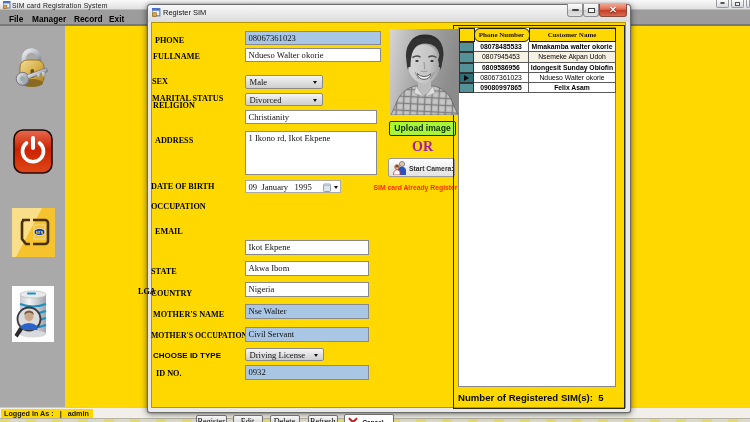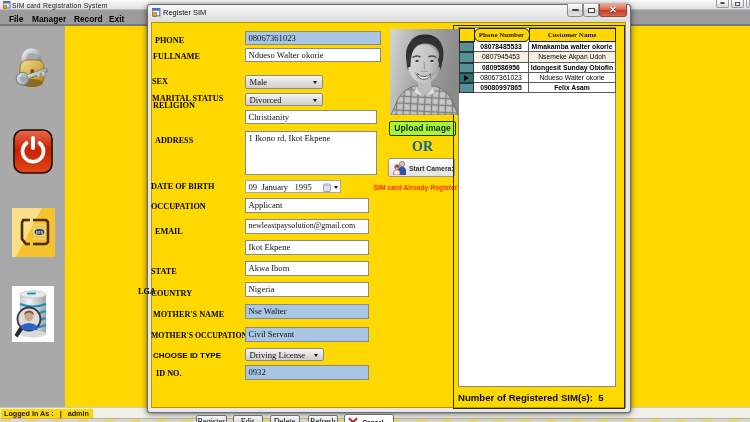--- a/index.html
+++ b/index.html
@@ -221,22 +221,20 @@
   <div class="combo" style="top:93px;width:78px;height:13px;">Divorced<span class="arr"></span></div>
   <div class="tb" style="top:110px;width:132.5px;height:14px;">Christianity</div>
   <div class="tb" style="top:131px;width:132.5px;height:44px;">1 Ikono rd, Ikot Ekpene</div>
   <div class="tb" style="top:179.5px;width:96px;height:13px;border-color:#aaa;">09&nbsp;&nbsp;January&nbsp;&nbsp;&nbsp;1995
     <svg style="position:absolute;right:9px;top:2px" width="8" height="9" viewBox="0 0 8 9">
       <rect x="0.5" y="1" width="7" height="7.5" rx="1" fill="#dfe5ec" stroke="#7a8aa0" stroke-width="0.8"></rect>
       <rect x="0.5" y="1" width="7" height="2.2" fill="#b8c6d8"></rect>
     </svg>
     <span style="position:absolute;right:2px;top:5px;width:0;height:0;border-left:2.5px solid transparent;border-right:2.5px solid transparent;border-top:3.5px solid #111;"></span>
   </div>
-  <div class="tb" style="top:198px;width:124px;height:15px;">Applicant</div>
-  <div class="tb" style="top:218.5px;width:124px;height:15px;font-size:8px;">newleastpaysolution@gmail.com</div>
   <div class="tb" style="top:240px;width:124px;height:15px;">Ikot Ekpene</div>
   <div class="tb" style="top:260.5px;width:124px;height:15px;">Akwa Ibom</div>
   <div class="tb" style="top:281.5px;width:124px;height:15px;">Nigeria</div>
   <div class="tb blue" style="top:303.5px;width:124px;height:15px;">Nse Walter</div>
   <div class="tb blue" style="top:326.5px;width:124px;height:15px;">Civil Servant</div>
   <div class="combo" style="top:348px;width:79px;height:13px;">Driving License<span class="arr"></span></div>
   <div class="tb blue" style="top:364.5px;width:124px;height:15.5px;">0932</div>
 
   <svg class="abs" style="left:390px;top:29px;z-index:3" width="69" height="86" viewBox="0 0 69 86">
     <defs>
@@ -274,21 +272,21 @@
     <path d="M30.5 42 q3 1.5 7 0" fill="none" stroke="#9a9a9a" stroke-width="1"></path>
     <path d="M27 44.5 q7 6 14 0.3 q-1.4 5.6 -7 5.6 q-5.6 0 -7 -5.9 Z" fill="#efefef" stroke="#5e5e5e" stroke-width="1"></path>
     <path d="M25 43 q2 4 3.5 7" fill="none" stroke="#8a8a8a" stroke-width="0.8"></path>
     <path d="M44 43 q-2 4 -3.5 7" fill="none" stroke="#8a8a8a" stroke-width="0.8"></path>
   </svg>
 
   <div class="abs" style="left:389px;top:120.5px;width:67px;height:15px;background:#a8f53c;
     border:1.4px solid #1a3a00;border-radius:2px;font-size:8.6px;font-weight:bold;color:#103000;
     text-align:center;line-height:13px;">Upload image</div>
   <div class="abs" style="left:412px;top:139px;font-family:'Liberation Serif',serif;
-    font-weight:bold;font-size:14px;color:#0369a1;">OR</div>
+    font-weight:bold;font-size:14px;color:#a21caf;">OR</div>
   <div class="abs" style="left:388px;top:157.5px;width:67px;height:19px;
     background:linear-gradient(#fdfdfd,#e2e2e2);border:1px solid #9a9a9a;border-radius:2px;">
     <svg style="position:absolute;left:3px;top:1.5px" width="15" height="15" viewBox="0 0 15 15">
       <circle cx="10" cy="4" r="2.6" fill="#e8c49a" stroke="#1a3a8a" stroke-width="0.5"></circle>
       <path d="M5.5 15 L6 9 Q7.5 6.5 10 6.8 Q13.5 7 14 10 L14 15 Z" fill="#2a52b8"></path>
       <circle cx="5" cy="7" r="2.4" fill="#eec8a0" stroke="#882222" stroke-width="0.5"></circle>
       <path d="M1.5 15 L2 11.5 Q3 9.6 5 9.7 Q7.5 9.8 8 12 L8 15 Z" fill="#fff" stroke="#cc3333" stroke-width="0.8"></path>
       <path d="M3.2 6 q1.8 -2 3.6 0 l-0.3 2 q-1.5 -1.4 -3 0 Z" fill="#7a4a1e"></path>
     </svg>
     <span style="position:absolute;left:20px;top:6px;font-size:6.8px;font-weight:bold;color:#333;white-space:nowrap;">Start Camera:</span>

